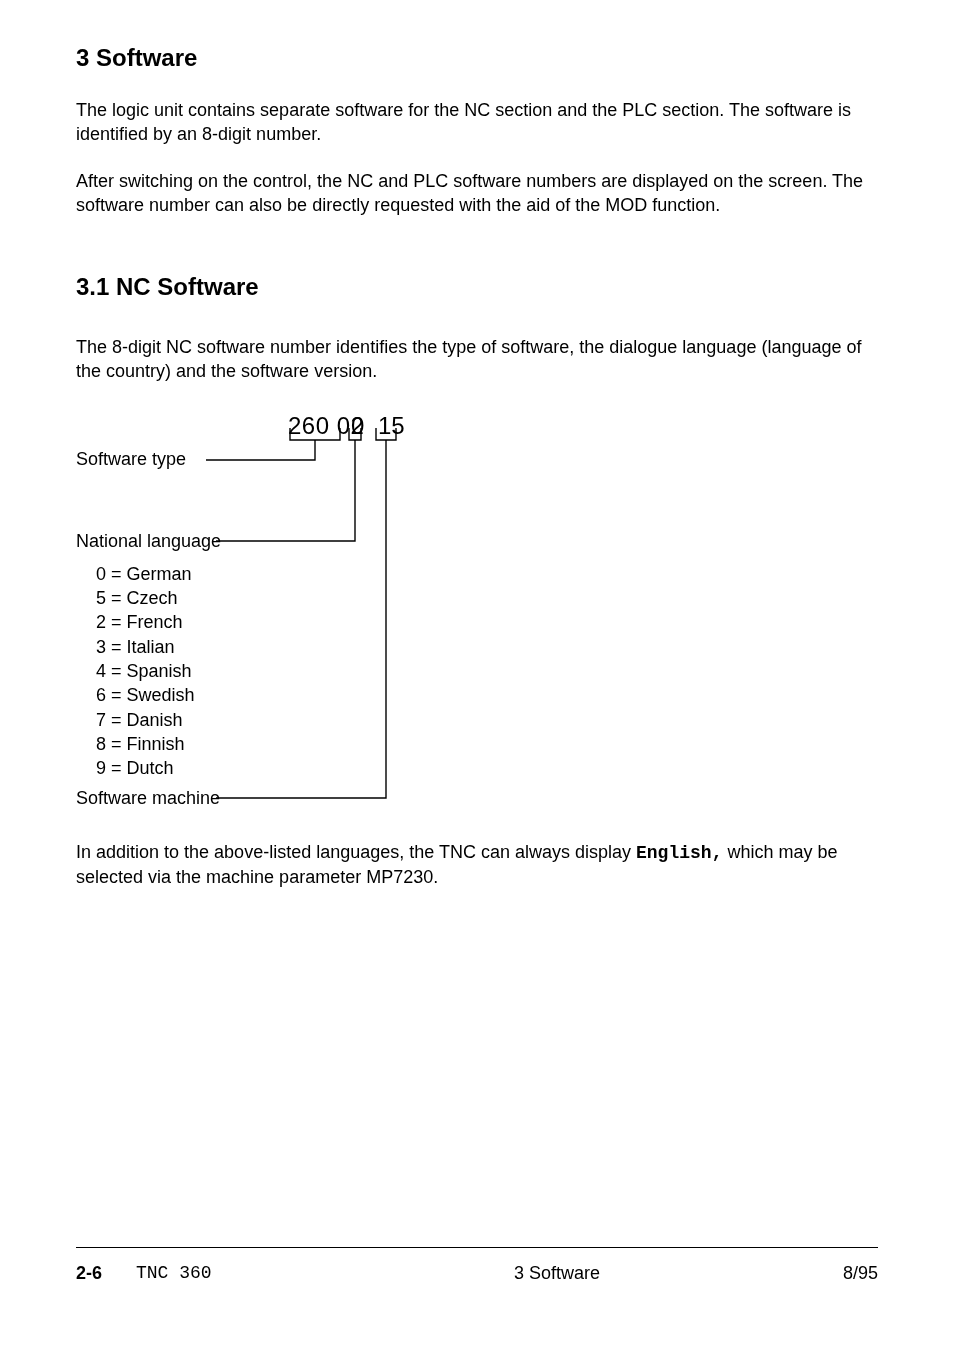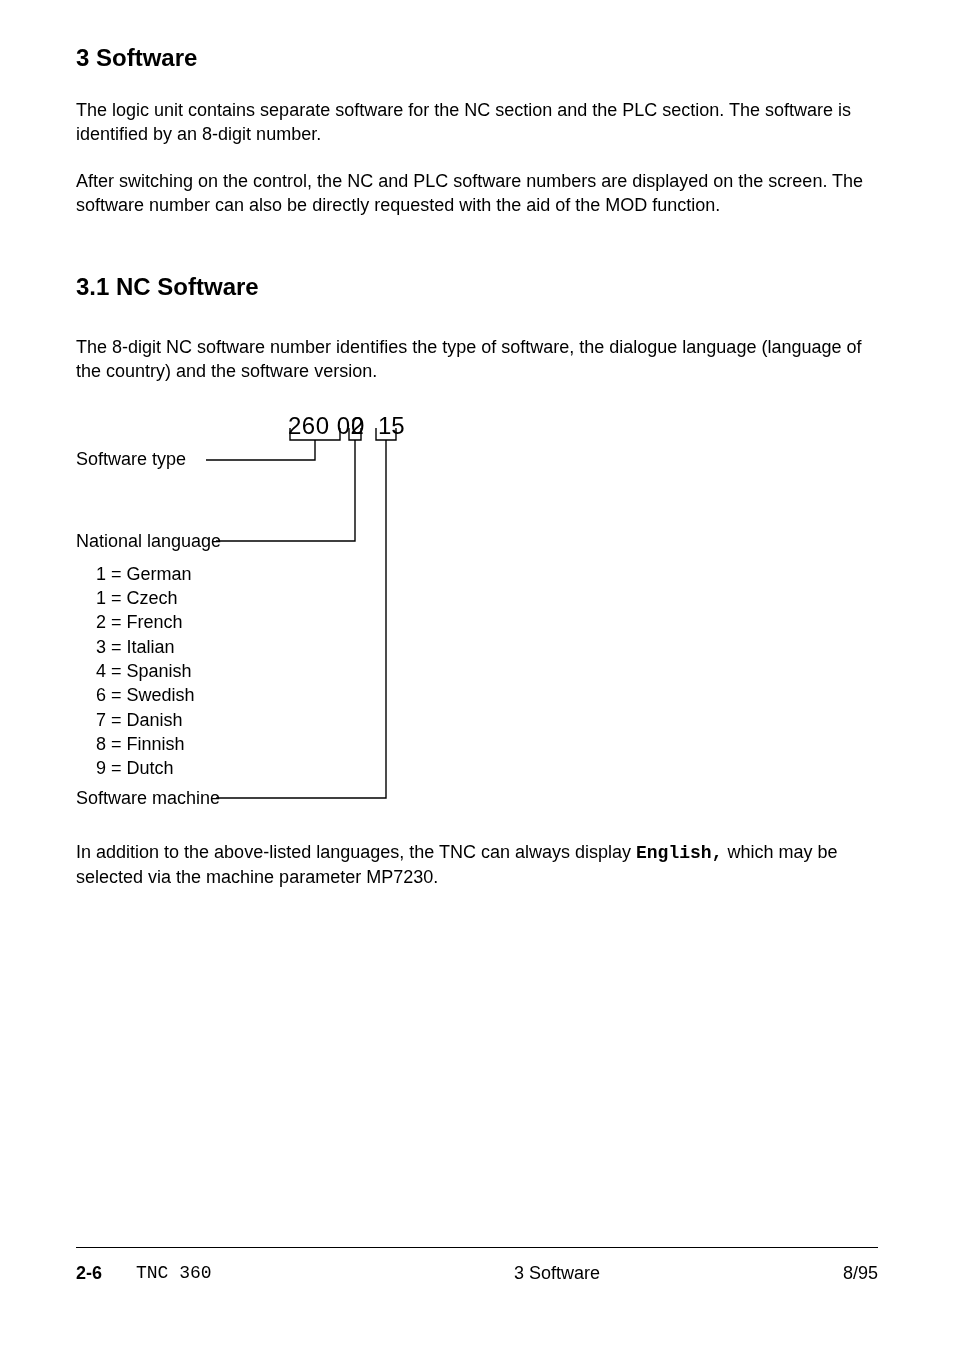--- a/index.html
+++ b/index.html
@@ -63,22 +63,22 @@
 <div class="diagram">
   <span class="num-row num-a">260 02</span>
   <span class="num-row num-b">0</span>
   <span class="num-row num-c">15</span>
 
   <span class="lbl lbl-type">Software type</span>
   <span class="lbl lbl-lang">National language</span>
   <span class="lbl lbl-ver">Software machine</span>
 
   <div class="lang-list">
-    <div>1 = German</div>
-    <div>1 = Czech</div>
+    <div>0 = German</div>
+    <div>5 = Czech</div>
     <div>2 = French</div>
     <div>3 = Italian</div>
     <div>4 = Spanish</div>
     <div>6 = Swedish</div>
     <div>7 = Danish</div>
     <div>8 = Finnish</div>
     <div>9 = Dutch</div>
   </div>
 
   <svg width="340" height="406">

